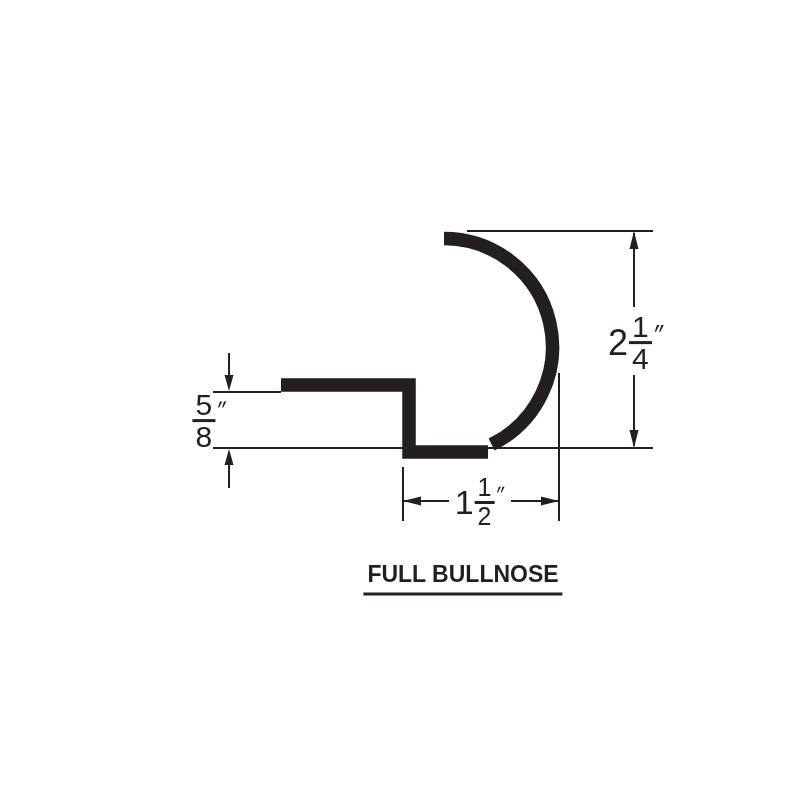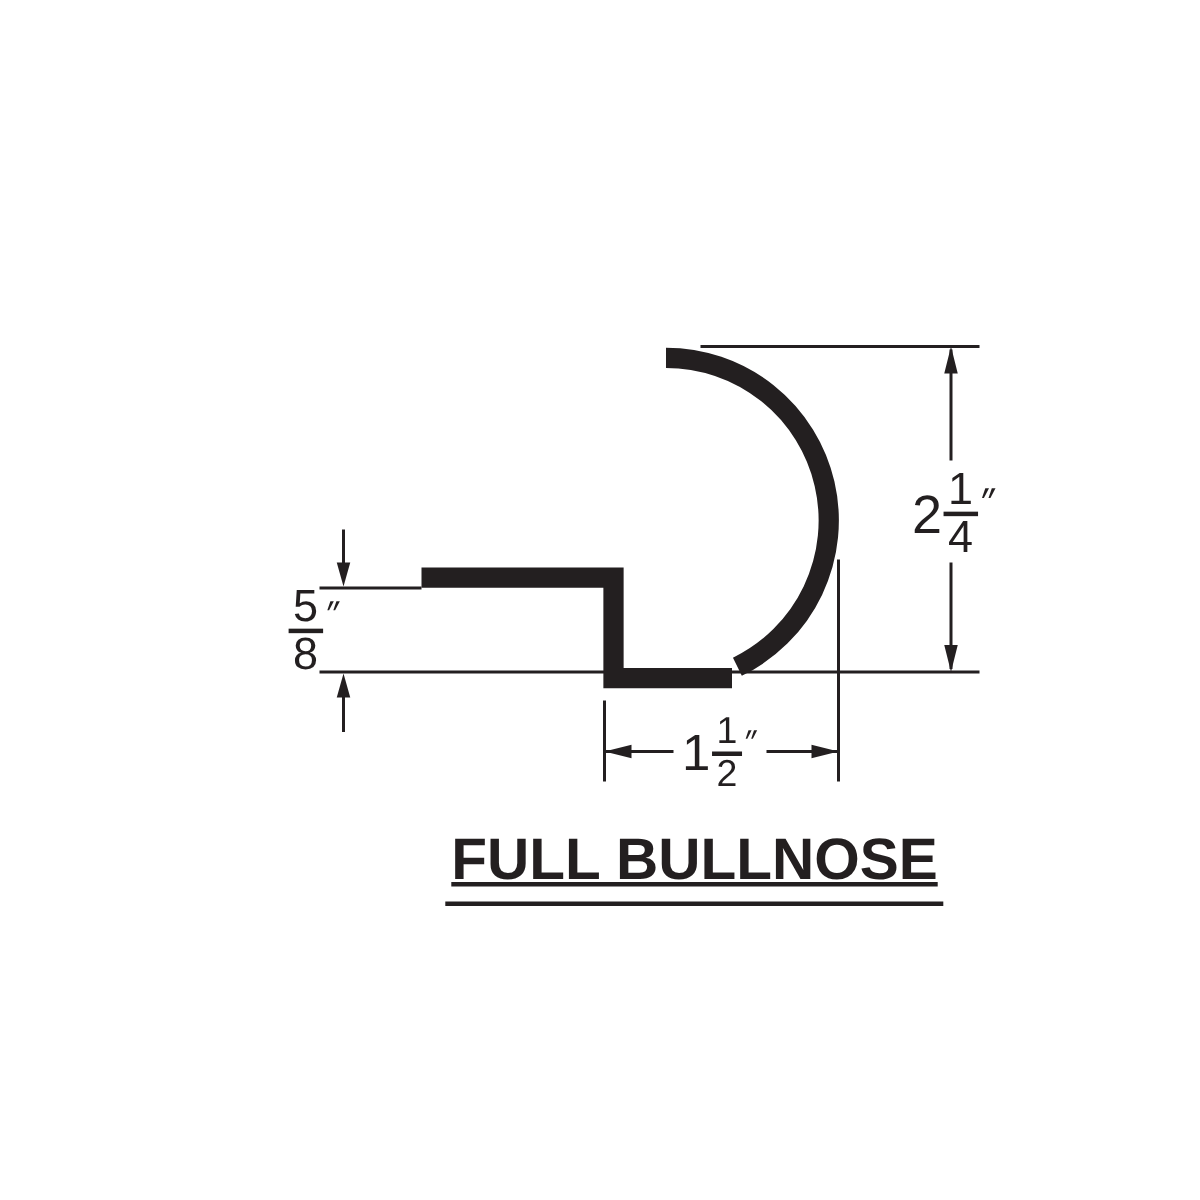--- a/index.html
+++ b/index.html
@@ -24,22 +24,22 @@
   .dim-height .unit  { font-size:26px; }
 
   .dim-flange { left:208px; top:421px; font-size:30px; }
   .dim-flange .unit  { font-size:24px; top:-11px; }
 
   .dim-width  { left:479px; top:502px; font-size:25px; }
   .dim-width  .whole { font-size:34px; }
   .dim-width  .unit  { font-size:22px; top:-7px; }
 
   .diagram-title { position:absolute; left:463px; top:578px; transform:translate(-50%,-50%);
-         font-weight:bold; font-size:39px; letter-spacing:0px; color:var(--ink);
-         border-bottom:3.5px solid var(--ink); padding:0 4px 5px; white-space:nowrap;text-decoration:underline; }
+         font-weight:bold; font-size:23px; letter-spacing:0px; color:var(--ink);
+         border-bottom:3.5px solid var(--ink); padding:0 4px 5px; white-space:nowrap; }
 </style>
 </head>
 <body>
 
 <div class="stage">
 
   <svg width="800" height="800" viewBox="0 0 800 800">
 
     <line class="thin" x1="467" y1="231" x2="653" y2="231"></line>
     <line class="thin" x1="213" y1="448" x2="653" y2="448"></line>

